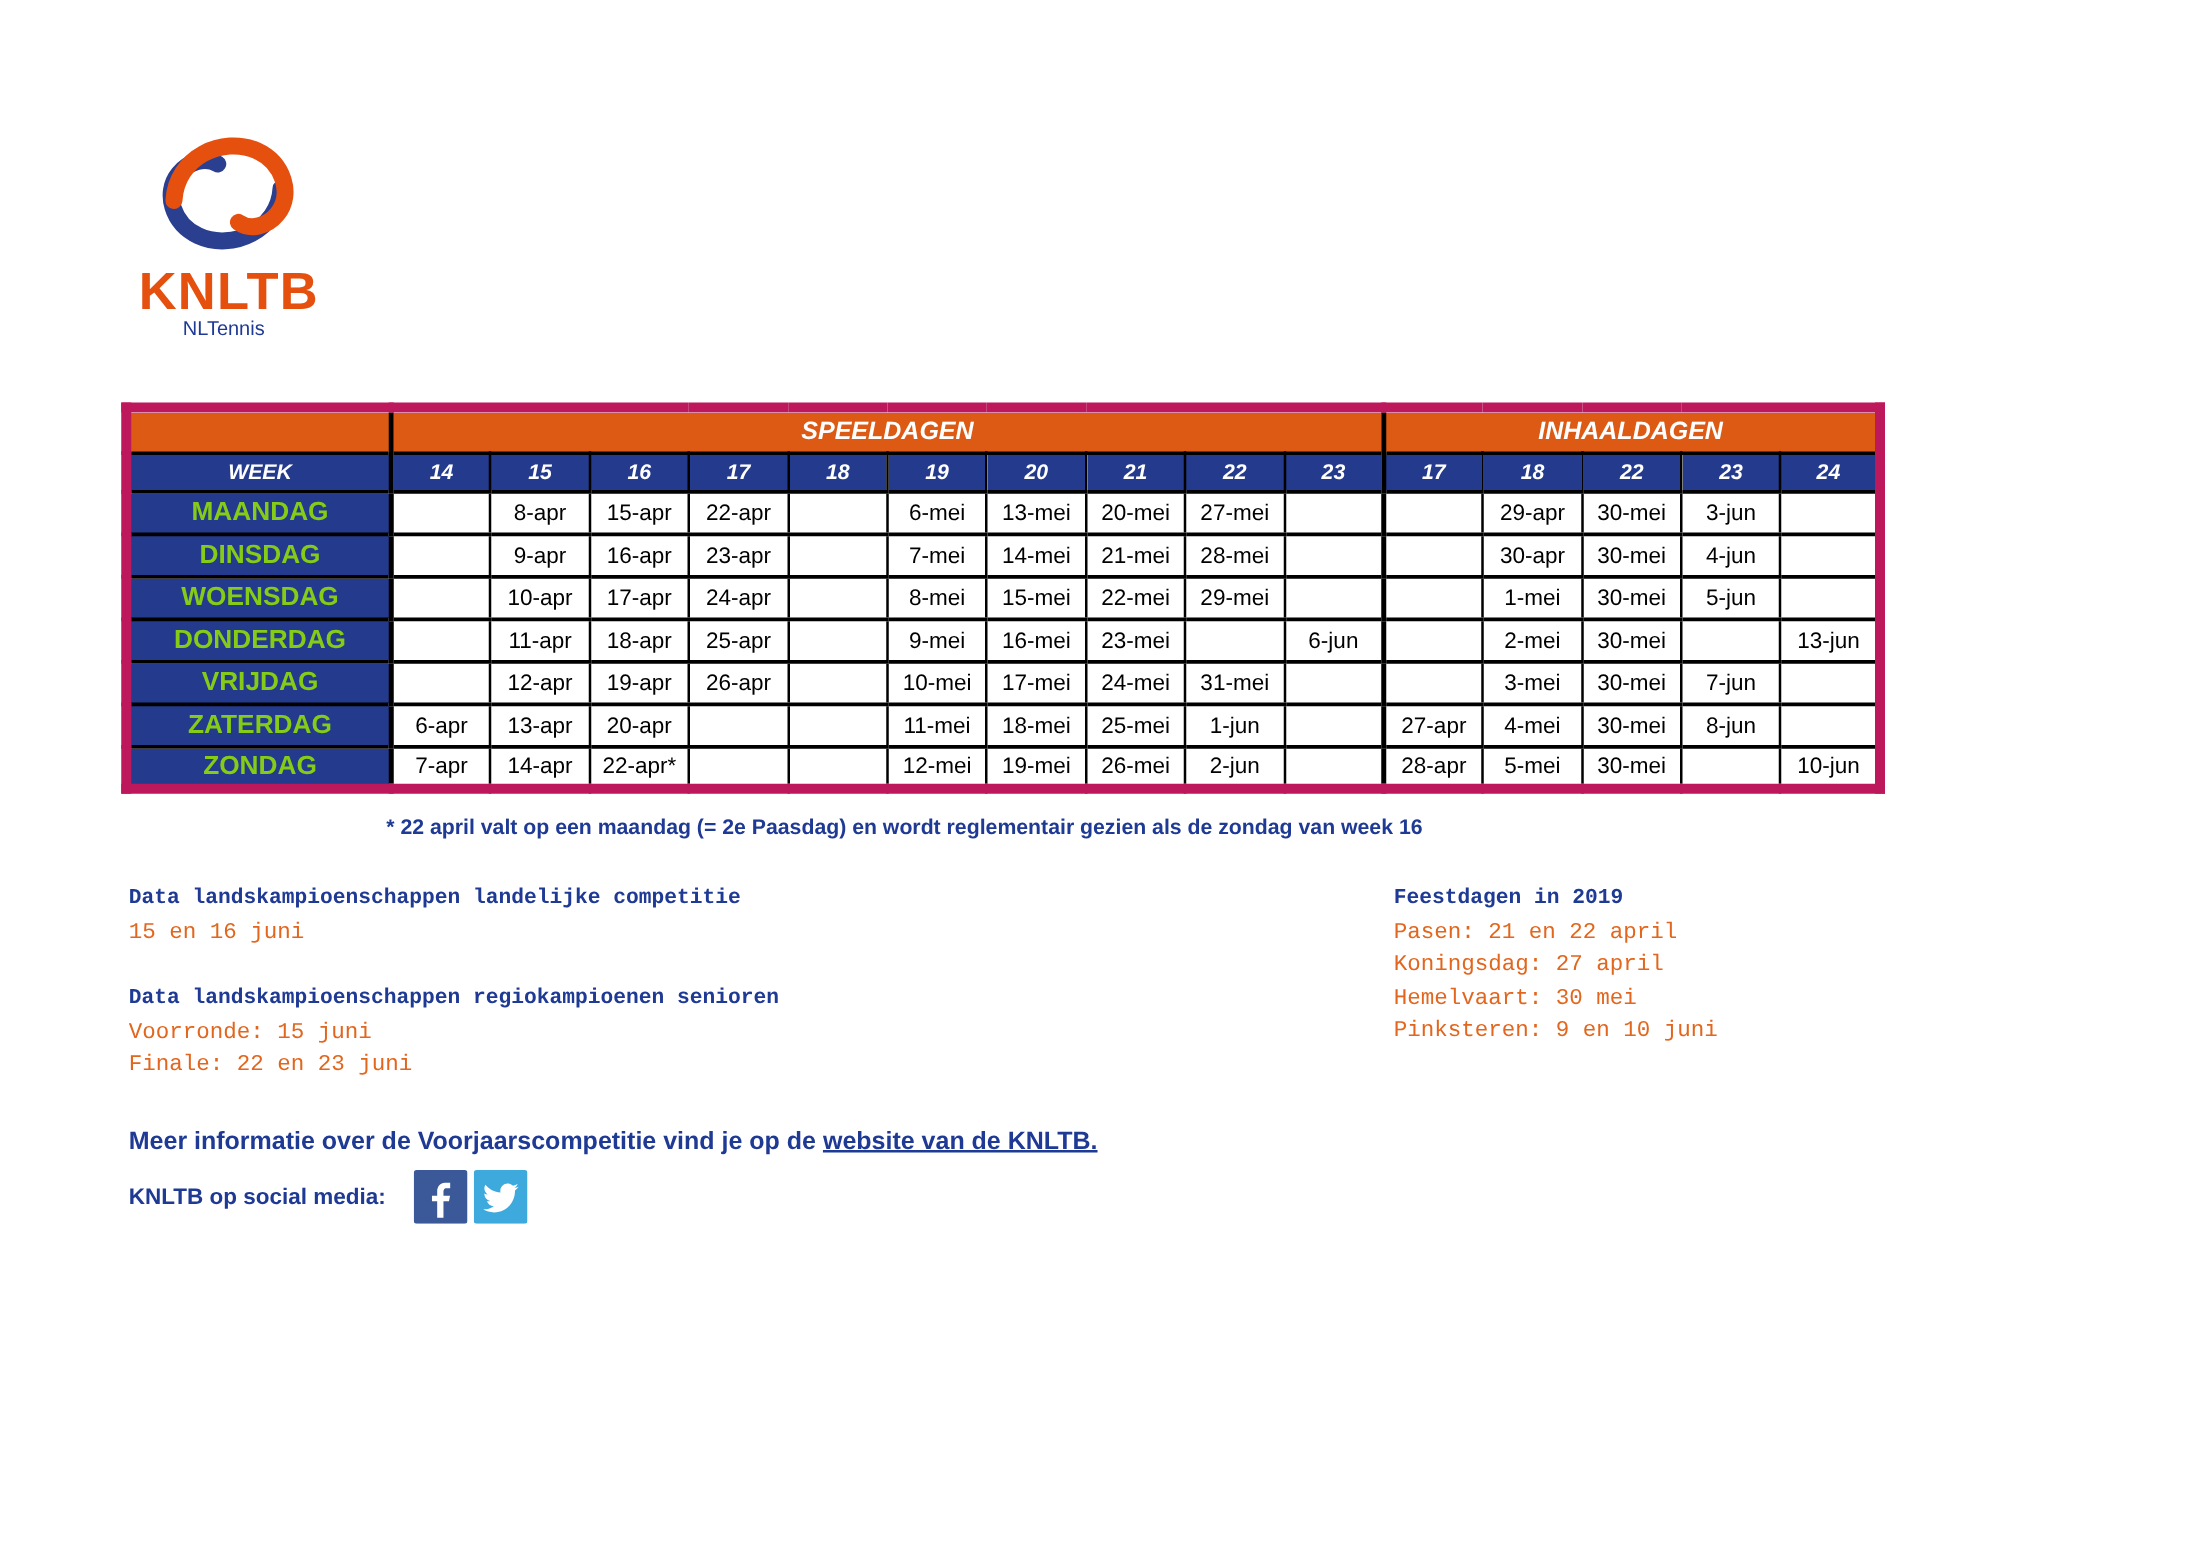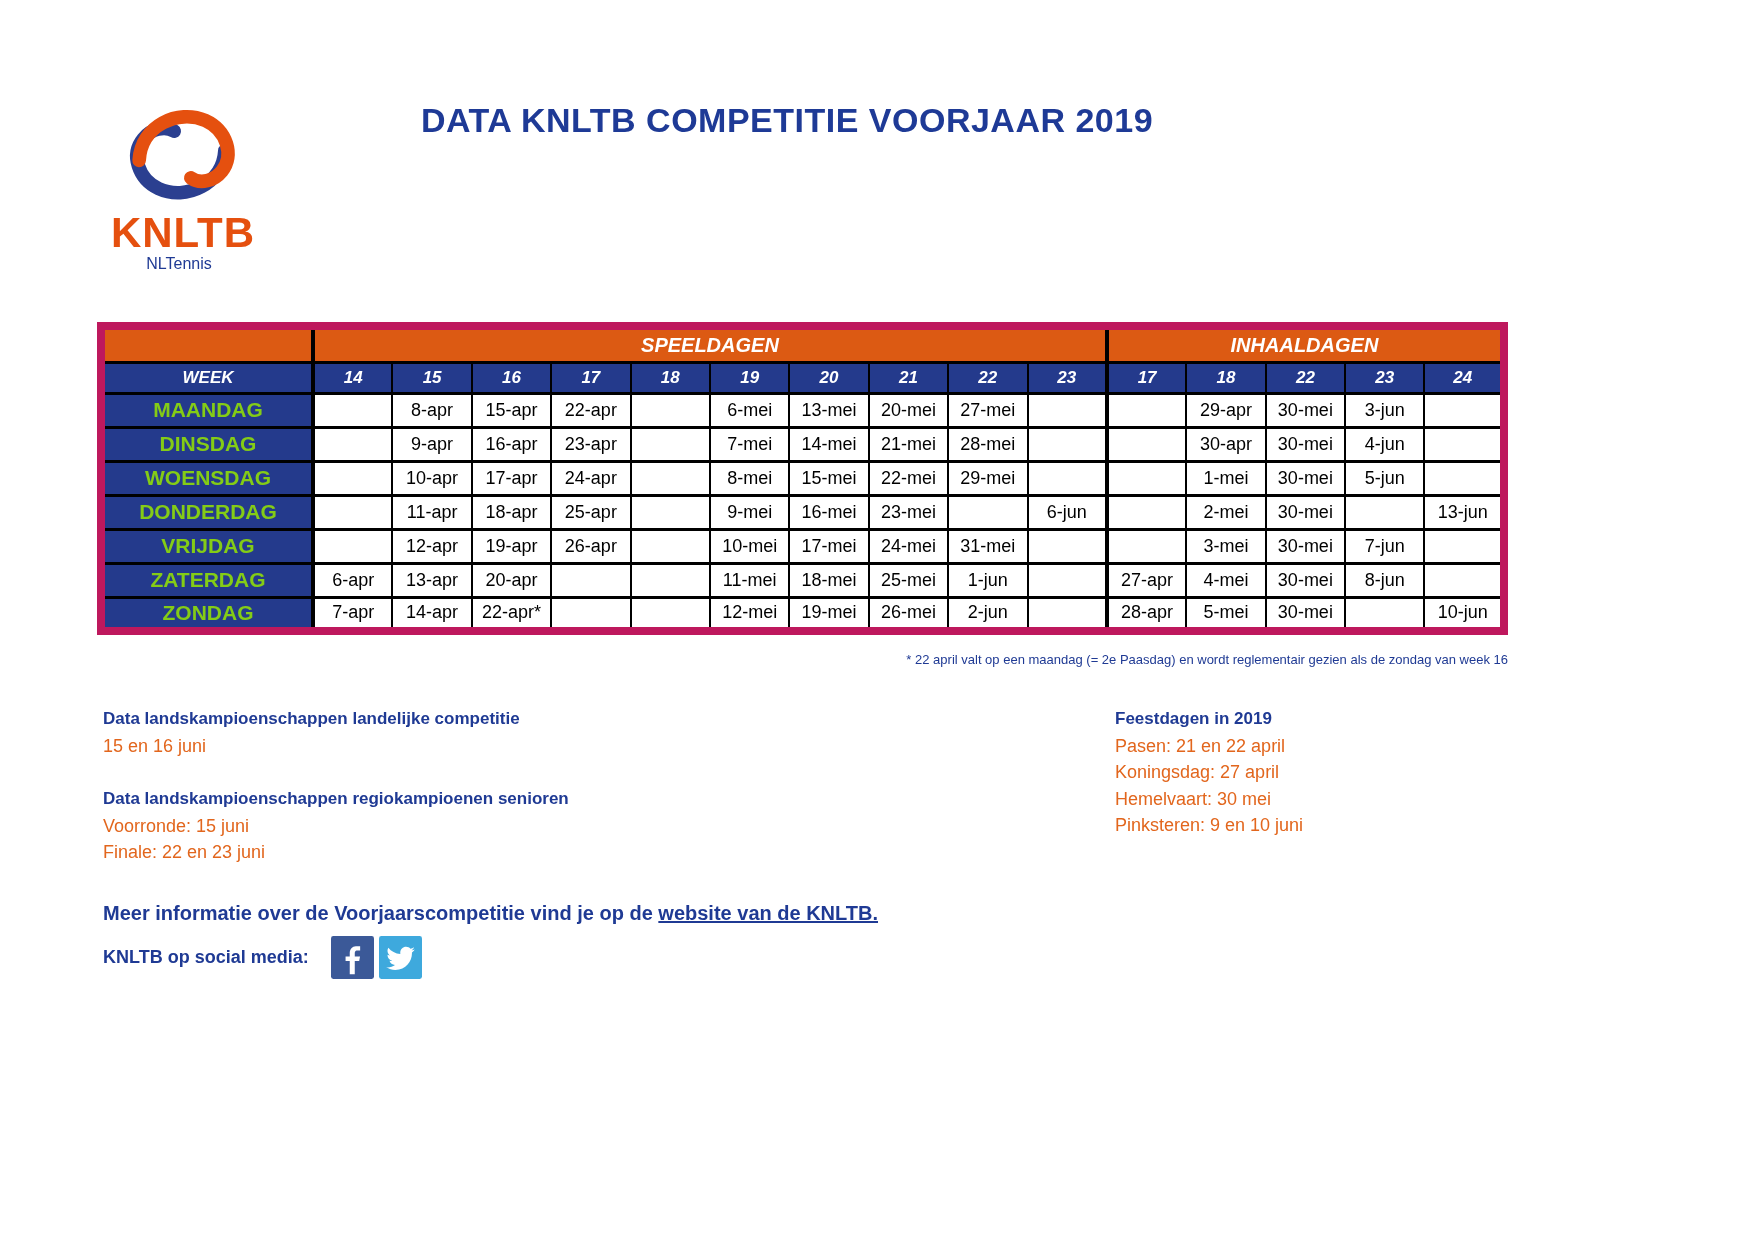--- a/index.html
+++ b/index.html
@@ -26,25 +26,25 @@
                    font-style:italic; font-weight:bold; font-size:20px; border-bottom-width:3px; }
   tr.weekrow th { height:31px; background:var(--dark_blue); color:#fff;
                   font-style:italic; font-weight:bold; font-size:17px; }
   tbody tr { height:34px; }
   tbody th.day { background:var(--dark_blue); color:#84cc16; font-weight:bold; font-size:21px; font-style:normal;margin-top:32px; }
   tbody td { background:#fff; color:#000; font-size:18px; }
   th.daycol { border-right-width:4px; }
   .sep { border-left-width:4px !important; }
 
   
-  #footnote { position:absolute; left:309px; top:652px; width:1199px; text-align:right;
-              color:var(--text_blue); font-weight:normal; font-size:13px; }
-
-  
-  .infoblock { position:absolute; font-size:18px; line-height:26.5px; }
+  #footnote { position:absolute; left:309px; top:652px; width:1199px; text-align:left;
+              color:var(--text_blue); font-weight:bold; font-size:17px; }
+
+  
+  .infoblock { position:absolute; font-size:18px; line-height:26.5px;font-family:Liberation Mono, monospace; }
   #info-left  { left:103px; top:706px; }
   #info-right { left:1115px; top:706px; }
   .info-h { color:var(--text_blue); font-weight:bold; font-size:17px; }
   .info-l { color:var(--text_orange); }
   .gap { height:27px; }
 
   
   #moreinfo { position:absolute; left:103px; top:902px; color:var(--text_blue);
               font-weight:bold; font-size:20px; }
   #moreinfo a { color:var(--text_blue); text-decoration:underline; cursor:pointer; }
@@ -60,21 +60,20 @@
 
   <div id="logo">
     <svg class="swoosh" viewBox="0 0 140 115">
       <path d="M114,52 C112,86 74,104 46,91 C25,81 17,56 30,40 C38,30 52,26 62,32" fill="none" stroke="#2B3F90" stroke-width="14" stroke-linecap="round"></path>
       <path d="M26,62 C28,26 66,9 94,21 C116,31 124,57 111,73 C103,83 89,87 79,80" fill="none" stroke="#E5500F" stroke-width="14" stroke-linecap="round"></path>
     </svg>
     <div class="brand">KNLTB</div>
     <div class="sub">NLTennis</div>
   </div>
 
-  <div id="title">DATA KNLTB COMPETITIE VOORJAAR 2019</div>
 
   <div id="tablewrap">
     <table>
       <colgroup id="cols">
           <col style="width: 212px;">
           <col>
           <col>
           <col>
           <col>
           <col>

